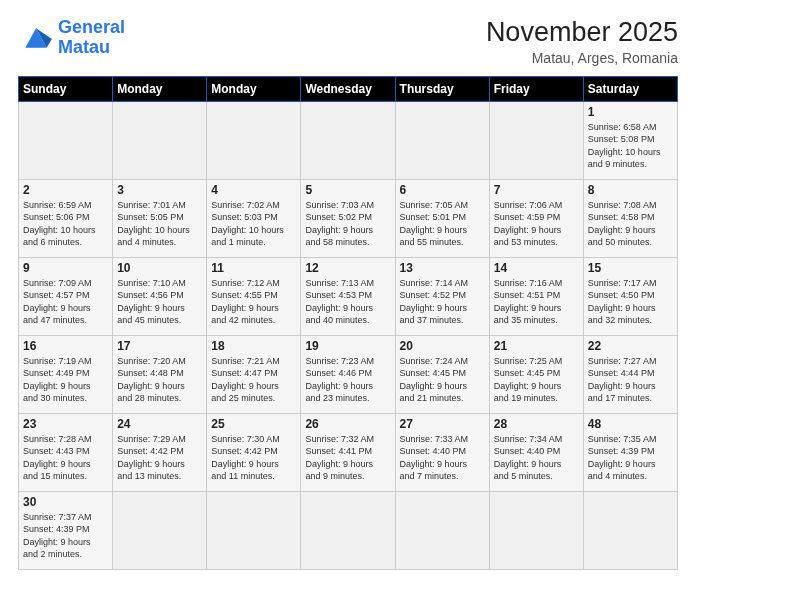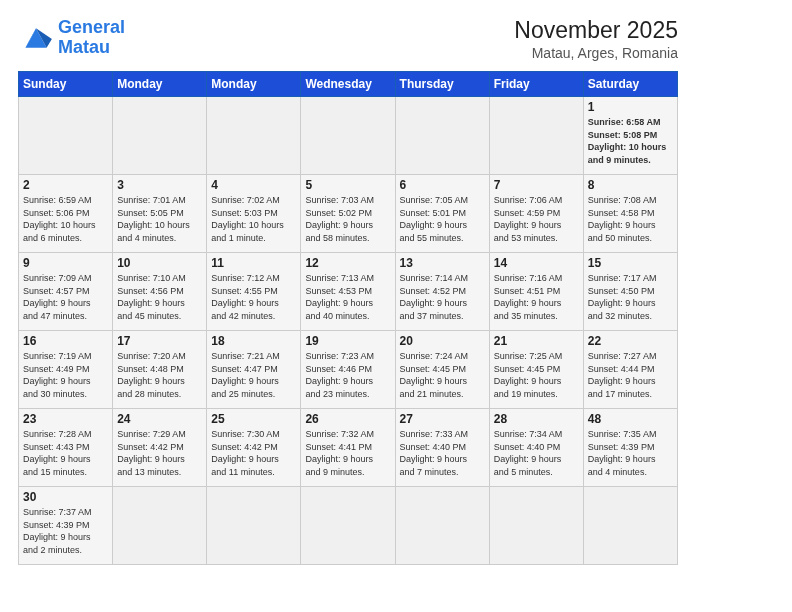--- a/index.html
+++ b/index.html
@@ -37,37 +37,37 @@
       font-weight: bold;
     }
     .logo-icon {
       width: 36px;
       height: 30px;
     }
     .title-block {
       text-align: right;
     }
     .month-title {
-      font-size: 23px;
+      font-size: 27px;
       font-weight: normal;
       color: #222;
       line-height: 1.1;
     }
     .location {
       font-size: 14px;
       color: #555;
       margin-top: 2px;
     }
     .calendar {
       width: 100%;
       border-collapse: collapse;
       table-layout: fixed;
     }
     .calendar th {
-      background: #1d4ed8;
+      background: #000000;
       color: #fff;
       font-size: 12px;
       font-weight: bold;
       padding: 5px 4px;
       text-align: left;
       border: 1px solid #1a5db5;
     }
     .calendar td {
       border: 1px solid #ccc;
       vertical-align: top;
@@ -130,21 +130,21 @@
     <tbody id="calendar-body">
     <tr>
           <td class="empty"></td>
           <td class="empty"></td>
           <td class="empty"></td>
           <td class="empty"></td>
           <td class="empty"></td>
           <td class="empty"></td>
           <td>
             <span class="day-number">1</span>
-            <div class="day-info" style="white-space: pre-line; font-weight: bold;">Sunrise: 6:58 AM
+            <div class="day-info" style="white-space: pre-line;">Sunrise: 6:58 AM
 Sunset: 5:08 PM
 Daylight: 10 hours
 and 9 minutes.</div>
           </td>
         </tr>
         <tr>
           <td>
             <span class="day-number">2</span>
             <div class="day-info" style="white-space: pre-line;">Sunrise: 6:59 AM
 Sunset: 5:06 PM

